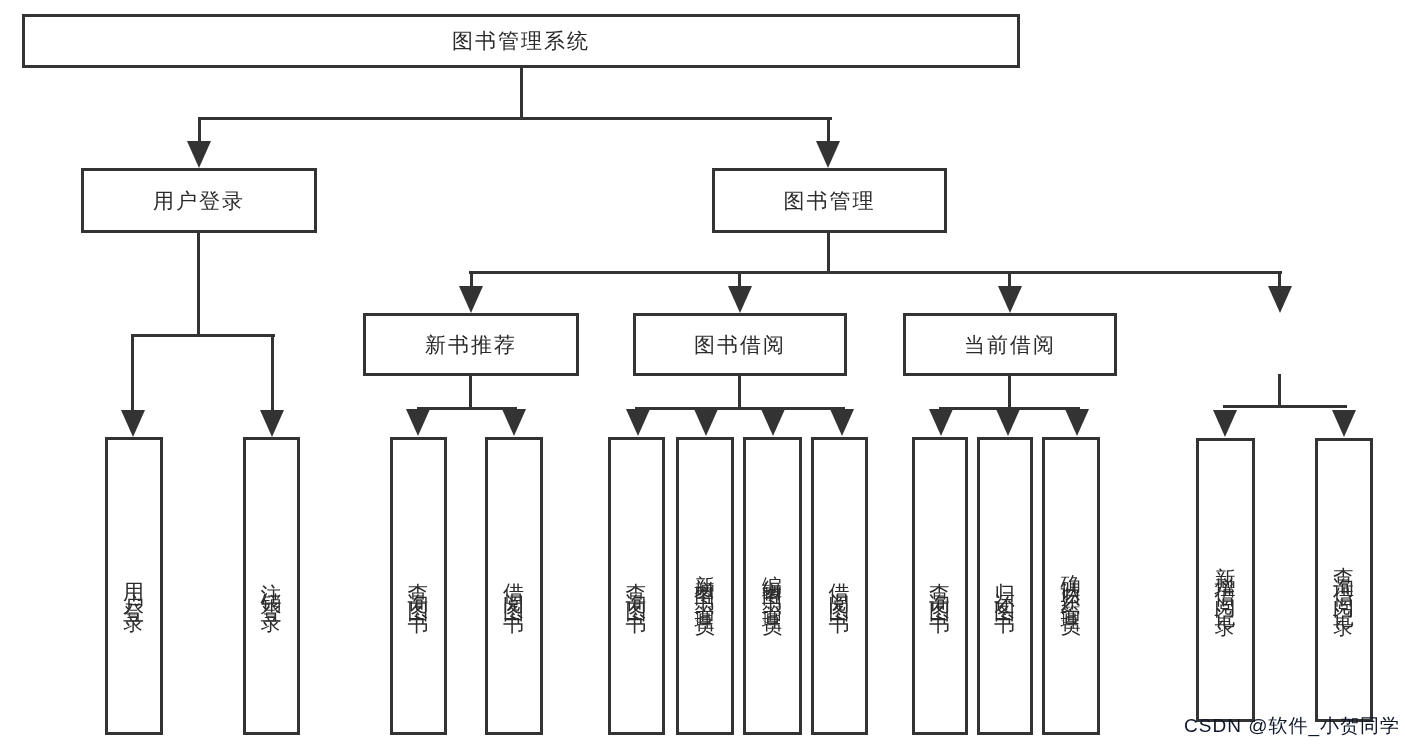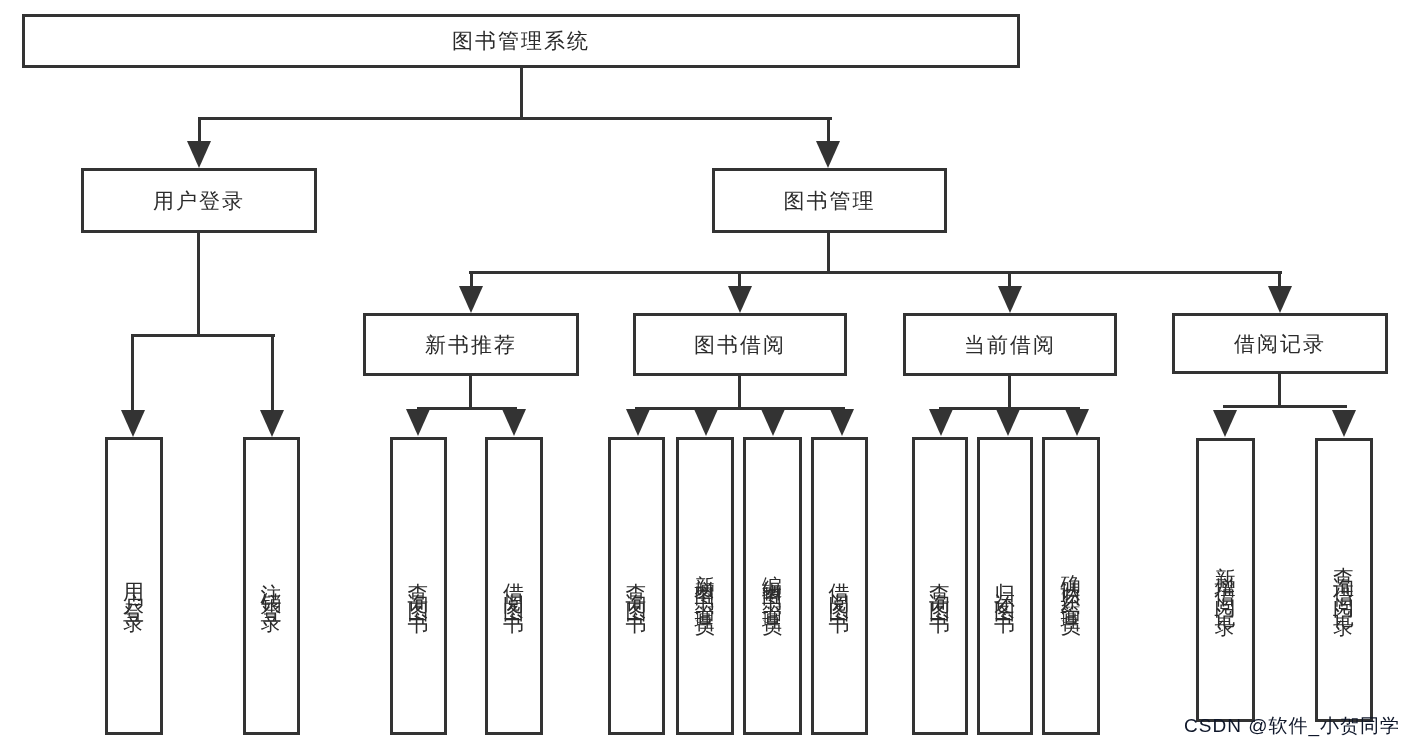--- a/index.html
+++ b/index.html
@@ -99,23 +99,20 @@
 
   <div class="box" style="left:633px; top:313px; width:214px; height:63px;">
     <span class="lbl">图书借阅</span>
   </div>
   <div class="box" style="left:363px; top:313px; width:216px; height:63px;">
     <span class="lbl">新书推荐</span>
   </div>
   <div class="box" style="left:903px; top:313px; width:214px; height:63px;">
     <span class="lbl">当前借阅</span>
   </div>
-  <div class="box" style="left:1172px; top:313px; width:216px; height:61px;">
-    <span class="lbl">借阅记录</span>
-  </div>
 
   <div class="vline" style="left:469px; top:376px; height:34px;"></div>
   <div class="hline" style="left:417px; top:407px; width:100px;"></div>
   <div class="arrow" style="left:406px; top:409px;"></div>
   <div class="arrow" style="left:502px; top:409px;"></div>
 
   <div class="vline" style="left:738px; top:376px; height:34px;"></div>
   <div class="hline" style="left:635px; top:407px; width:210px;"></div>
   <div class="arrow" style="left:626px; top:409px;"></div>
   <div class="arrow" style="left:694px; top:409px;"></div>

